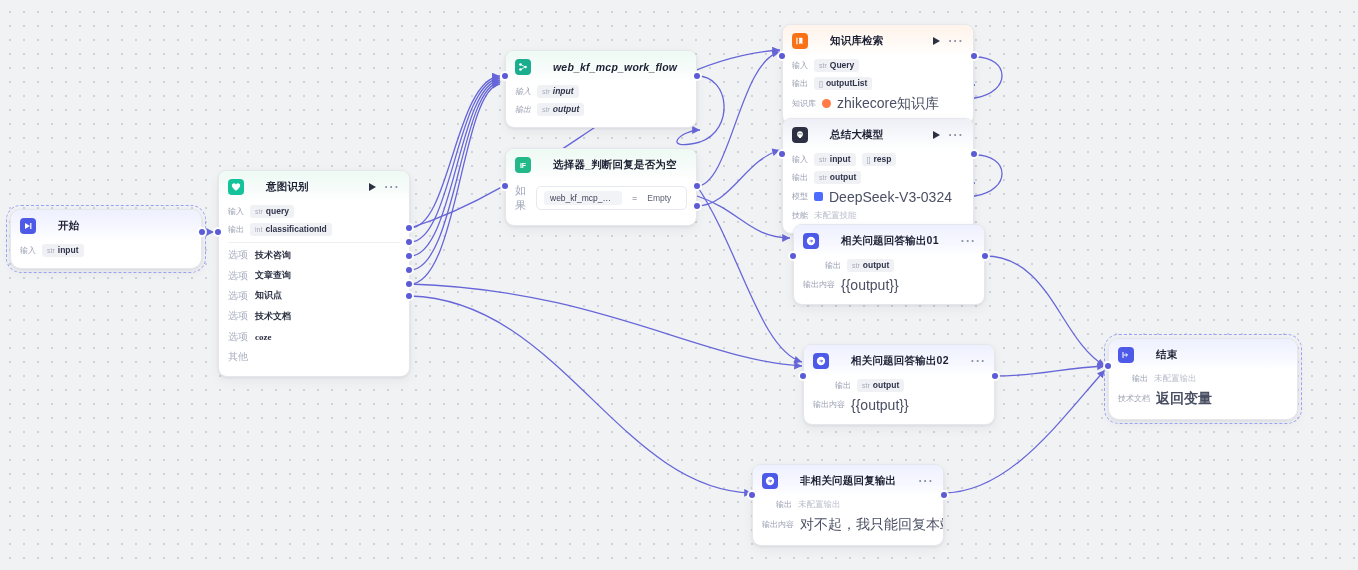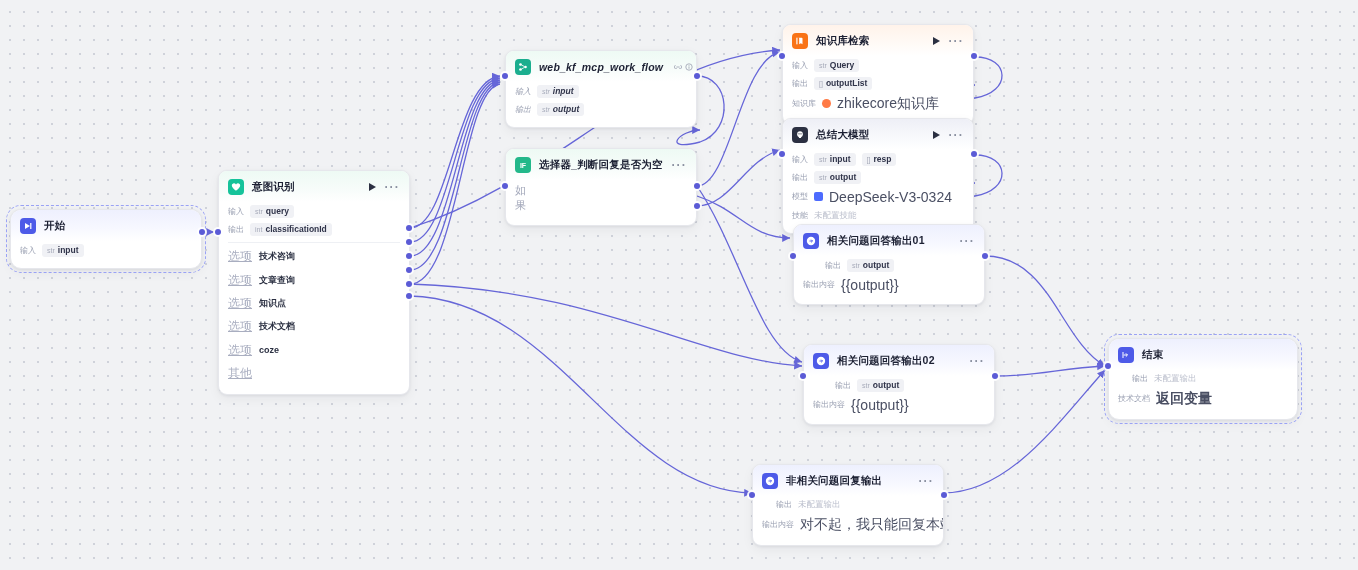--- a/index.html
+++ b/index.html
@@ -21,21 +21,21 @@
 
   .node {
     position: absolute;
     background: #ffffff;
     border: 1px solid #e6e7ec;
     border-radius: 9px;
     box-shadow: 0 1px 3px rgba(20,22,40,.07), 0 4px 12px rgba(20,22,40,.05);
     overflow: hidden;
   }
   .node-head {
-    display: flex; align-items: center; gap: 8px;
+    display: flex; align-items: center; gap: 22px;
     padding: 8px 9px 7px 9px;
   }
   .nicon {
     width: 16px; height: 16px; border-radius: 4px;
     display: flex; align-items: center; justify-content: center;
     flex: 0 0 auto; color: #fff;
   }
   .nicon svg { display:block; }
   .ntitle {
     font-size: 10.5px; font-weight: bold; color: #1c2033;
@@ -56,22 +56,22 @@
     font-size:8.5px; color:#30344a; font-weight:bold; white-space:nowrap;
   }
   .type { font-size:7px; color:#a7abba; font-weight:normal; }
   .plain { font-size:14px; color:#4a4f63; white-space:nowrap; }
   .muted { font-size:8.5px; color:#b9bdcb; white-space:nowrap; }
   .kb-icon { width:9px;height:9px;border-radius:50%;background:#ff7a45; display:inline-block; }
   .ds-icon { width:9px;height:9px;border-radius:2px;background:#4d6bfe; display:inline-block; }
 
   .divider { height:1px; background:#eef0f4; margin:4px 0 2px 0; }
   .opt-row { display:flex; align-items:center; gap:7px; padding:3.2px 0; }
-  .opt-label { font-size:12px; color:#a9aec0;text-decoration:underline; }
-  .opt-val { font-size:9px; color:#2b3042; font-weight:bold; }
+  .opt-label { font-size:10px; color:#a9aec0; }
+  .opt-val { font-size:9px; color:#2b3042; font-weight:bold;font-family:Liberation Serif, serif; }
 
   .cond-row { display:flex; align-items:center; gap:7px; padding:3px 0; }
   .cond-label { font-size:11px; color:#a3a8ba; width:14px; flex:0 0 auto; }
   .cond-box {
     flex:1; display:flex; align-items:center; gap:10px;
     border:1px solid #e7e9f0; border-radius:5px; background:#fff;
     padding:4px 7px; min-height:19px;
   }
   .cond-pill {
     background:#f2f3f7; border-radius:3px; padding:2px 6px;
@@ -284,20 +284,25 @@
           <span>IF</span>
         </span>
       <span class="ntitle">选择器_判断回复是否为空</span>
       <span class="head-right">
         <span class="dots">···</span>
       </span>
     </div>
     <div class="node-body">
       <div class="cond-row">
         <span class="cond-label">如果</span>
+        <span class="cond-box">
+          <span class="cond-pill">web_kf_mcp_wo···</span>
+          <span class="cond-op">=</span>
+          <span class="cond-val">Empty</span>
+        </span>
       </div>
     </div>
   </div>
   <div class="port" style="left:502px; top:183px;"></div>
   <div class="port" style="left:694px; top:183px;"></div>
   <div class="port" style="left:694px; top:203px;"></div>
 
   <div class="node tint-orange" style="left:782px; top:24px; width:192px;">
     <div class="node-head">
       <span class="nicon" style="background:#f97316">

